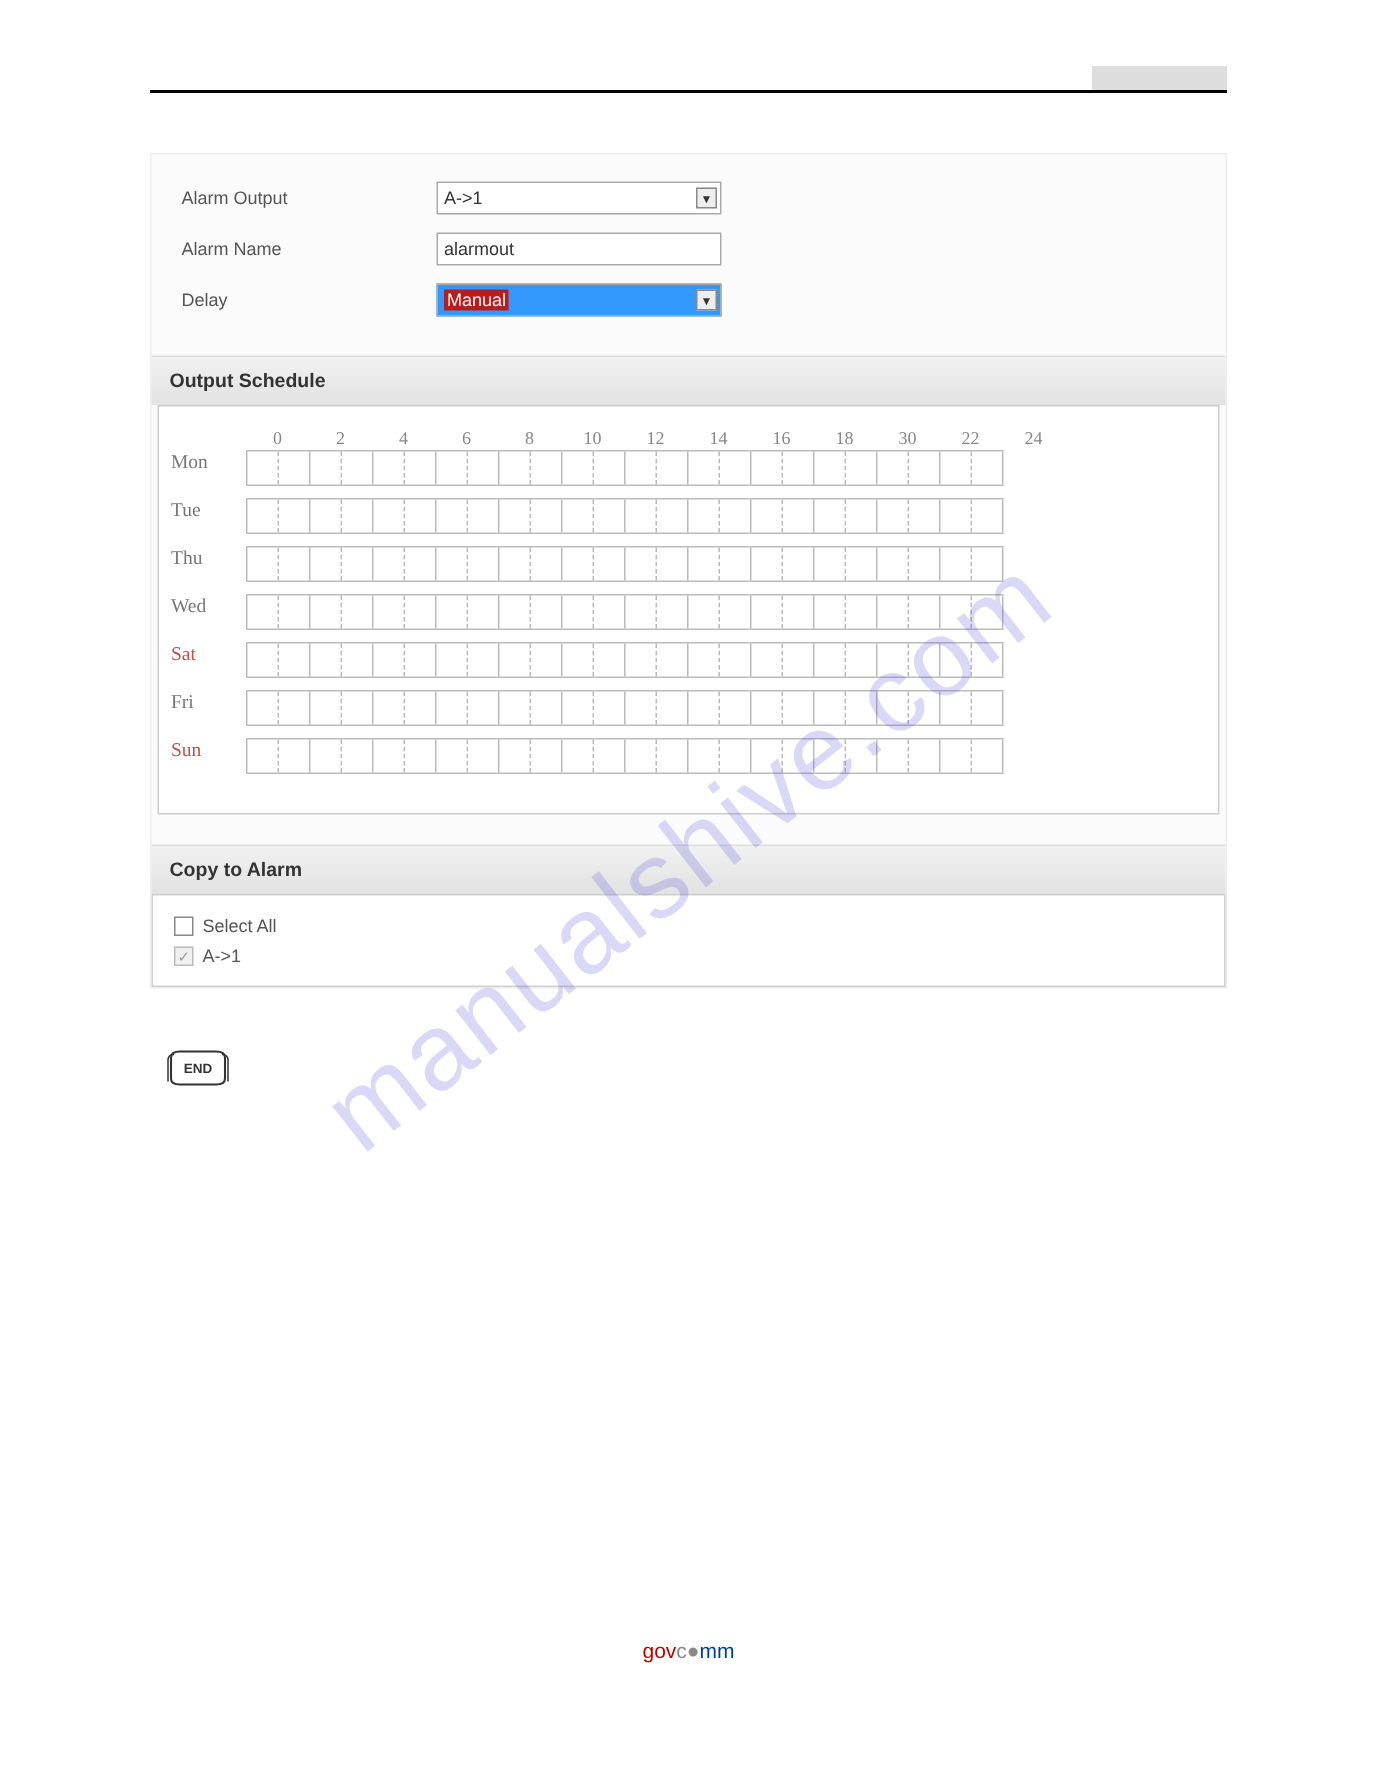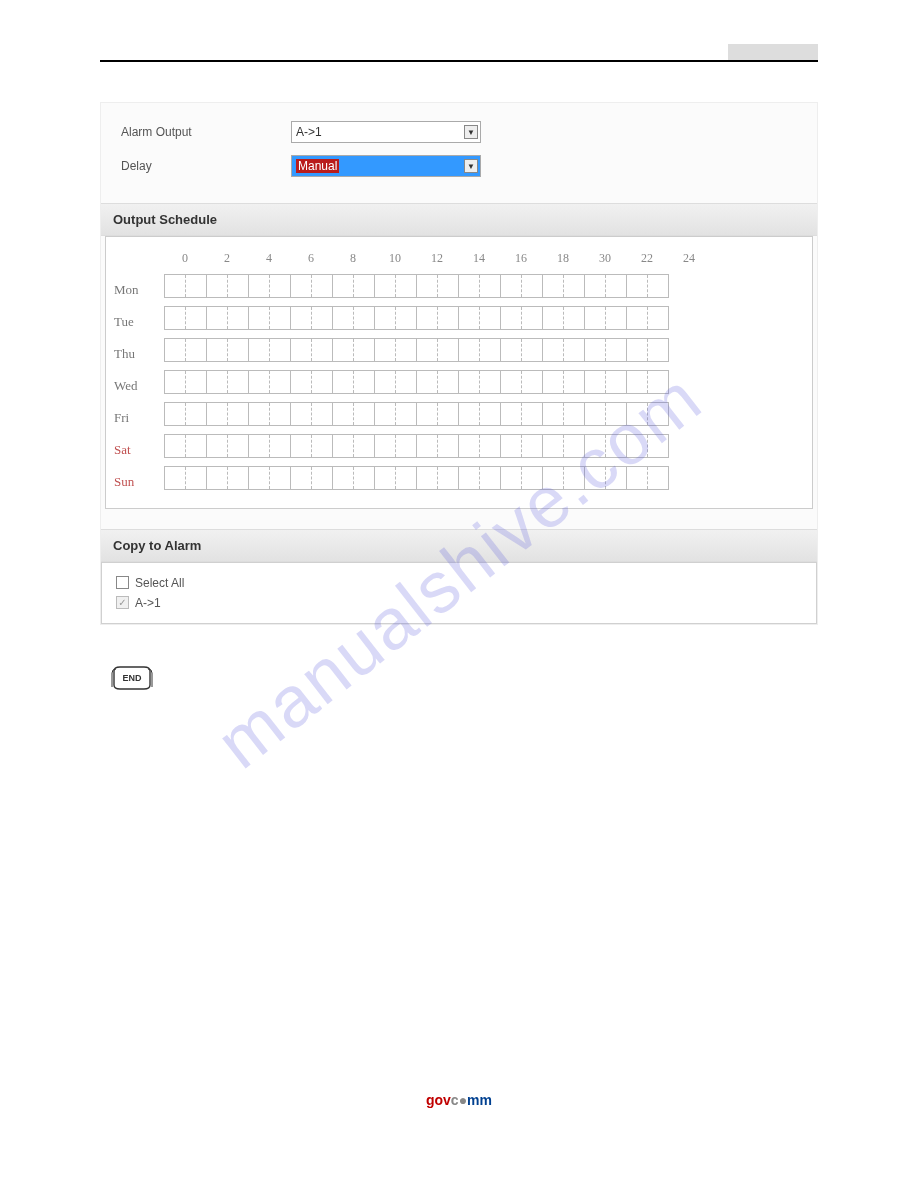--- a/index.html
+++ b/index.html
@@ -113,21 +113,21 @@
     color: #888;
     font-size: 12px;
   }
   .hour-label {
     width: 42px;
     text-align: center;
     flex: 0 0 42px;
   }
   .grid-row {
     display: flex;
-    align-items: flex-end;
+    align-items: flex-start;
     height: 32px;
   }
   .day-label {
     width: 50px;
     font-family: Georgia, serif;
     color: #777;
     font-size: 13px;
   }
   .day-label.weekend { color: #c05050; }
   .grid-cells {
@@ -146,21 +146,21 @@
   .copy-panel {
     border: 1px solid #d0d0d0;
     background: #fff;
     padding: 10px 14px;
     font-size: 12px;
     color: #555;
     margin-top:0;
   }
   .chk-row {
     display: flex;
-    align-items: flex-start;
+    align-items: flex-end;
     gap: 6px;
     padding: 3px 0;
   }
   .chk {
     width: 13px; height: 13px;
     border: 1px solid #888;
     display: inline-flex;
     align-items: center;
     justify-content: center;
     font-size: 10px;
@@ -184,21 +184,21 @@
     font-family: Arial, sans-serif;
     pointer-events: none;
     white-space: nowrap;
     letter-spacing: 2px;
   }
   .footer {
     position: absolute;
     bottom: 80px;
     left: 0; right: 0;
     text-align: center;
-    font-weight: bold;
+    font-weight: normal;
     font-size: 14px;
   }
   .footer .g1 { color:#c00000; }
   .footer .g2 { color:#888; }
   .footer .g3 { color:#004090; }
 </style>
 </head>
 <body>
 
 <div class="page">
@@ -209,20 +209,26 @@
   <div class="config-panel">
 
     <div class="form-row">
       <div class="form-label">Alarm Output</div>
       <div class="select-box">
         <span>A-&gt;1</span>
         <span class="caret">▼</span>
       </div>
     </div>
 
+    <div class="form-row">
+      <div class="form-label">Alarm Name</div>
+      <div class="text-input">
+        <span>alarmout</span>
+      </div>
+    </div>
 
     <div class="form-row">
       <div class="form-label">Delay</div>
       <div class="select-box select-highlight">
         <span class="inner-text">Manual</span>
         <span class="caret" style="background:#eee;color:#333;">▼</span>
       </div>
     </div>
 
     <div class="section-header">Output Schedule</div>
@@ -355,50 +361,50 @@
               <div class="gcell solid"></div>
               <div class="gcell"></div>
               <div class="gcell solid"></div>
               <div class="gcell"></div>
               <div class="gcell solid"></div>
               <div class="gcell"></div>
               <div class="gcell solid"></div>
             </div>
           </div>
           <div class="grid-row">
+            <div class="day-label weekend">Sat</div>
+            <div class="grid-cells">
+              <div class="gcell"></div>
+              <div class="gcell solid"></div>
+              <div class="gcell"></div>
+              <div class="gcell solid"></div>
+              <div class="gcell"></div>
+              <div class="gcell solid"></div>
+              <div class="gcell"></div>
+              <div class="gcell solid"></div>
+              <div class="gcell"></div>
+              <div class="gcell solid"></div>
+              <div class="gcell"></div>
+              <div class="gcell solid"></div>
+              <div class="gcell"></div>
+              <div class="gcell solid"></div>
+              <div class="gcell"></div>
+              <div class="gcell solid"></div>
+              <div class="gcell"></div>
+              <div class="gcell solid"></div>
+              <div class="gcell"></div>
+              <div class="gcell solid"></div>
+              <div class="gcell"></div>
+              <div class="gcell solid"></div>
+              <div class="gcell"></div>
+              <div class="gcell solid"></div>
+            </div>
+          </div>
+          <div class="grid-row">
             <div class="day-label">Fri</div>
-            <div class="grid-cells">
-              <div class="gcell"></div>
-              <div class="gcell solid"></div>
-              <div class="gcell"></div>
-              <div class="gcell solid"></div>
-              <div class="gcell"></div>
-              <div class="gcell solid"></div>
-              <div class="gcell"></div>
-              <div class="gcell solid"></div>
-              <div class="gcell"></div>
-              <div class="gcell solid"></div>
-              <div class="gcell"></div>
-              <div class="gcell solid"></div>
-              <div class="gcell"></div>
-              <div class="gcell solid"></div>
-              <div class="gcell"></div>
-              <div class="gcell solid"></div>
-              <div class="gcell"></div>
-              <div class="gcell solid"></div>
-              <div class="gcell"></div>
-              <div class="gcell solid"></div>
-              <div class="gcell"></div>
-              <div class="gcell solid"></div>
-              <div class="gcell"></div>
-              <div class="gcell solid"></div>
-            </div>
-          </div>
-          <div class="grid-row">
-            <div class="day-label weekend">Sat</div>
             <div class="grid-cells">
               <div class="gcell"></div>
               <div class="gcell solid"></div>
               <div class="gcell"></div>
               <div class="gcell solid"></div>
               <div class="gcell"></div>
               <div class="gcell solid"></div>
               <div class="gcell"></div>
               <div class="gcell solid"></div>
               <div class="gcell"></div>

